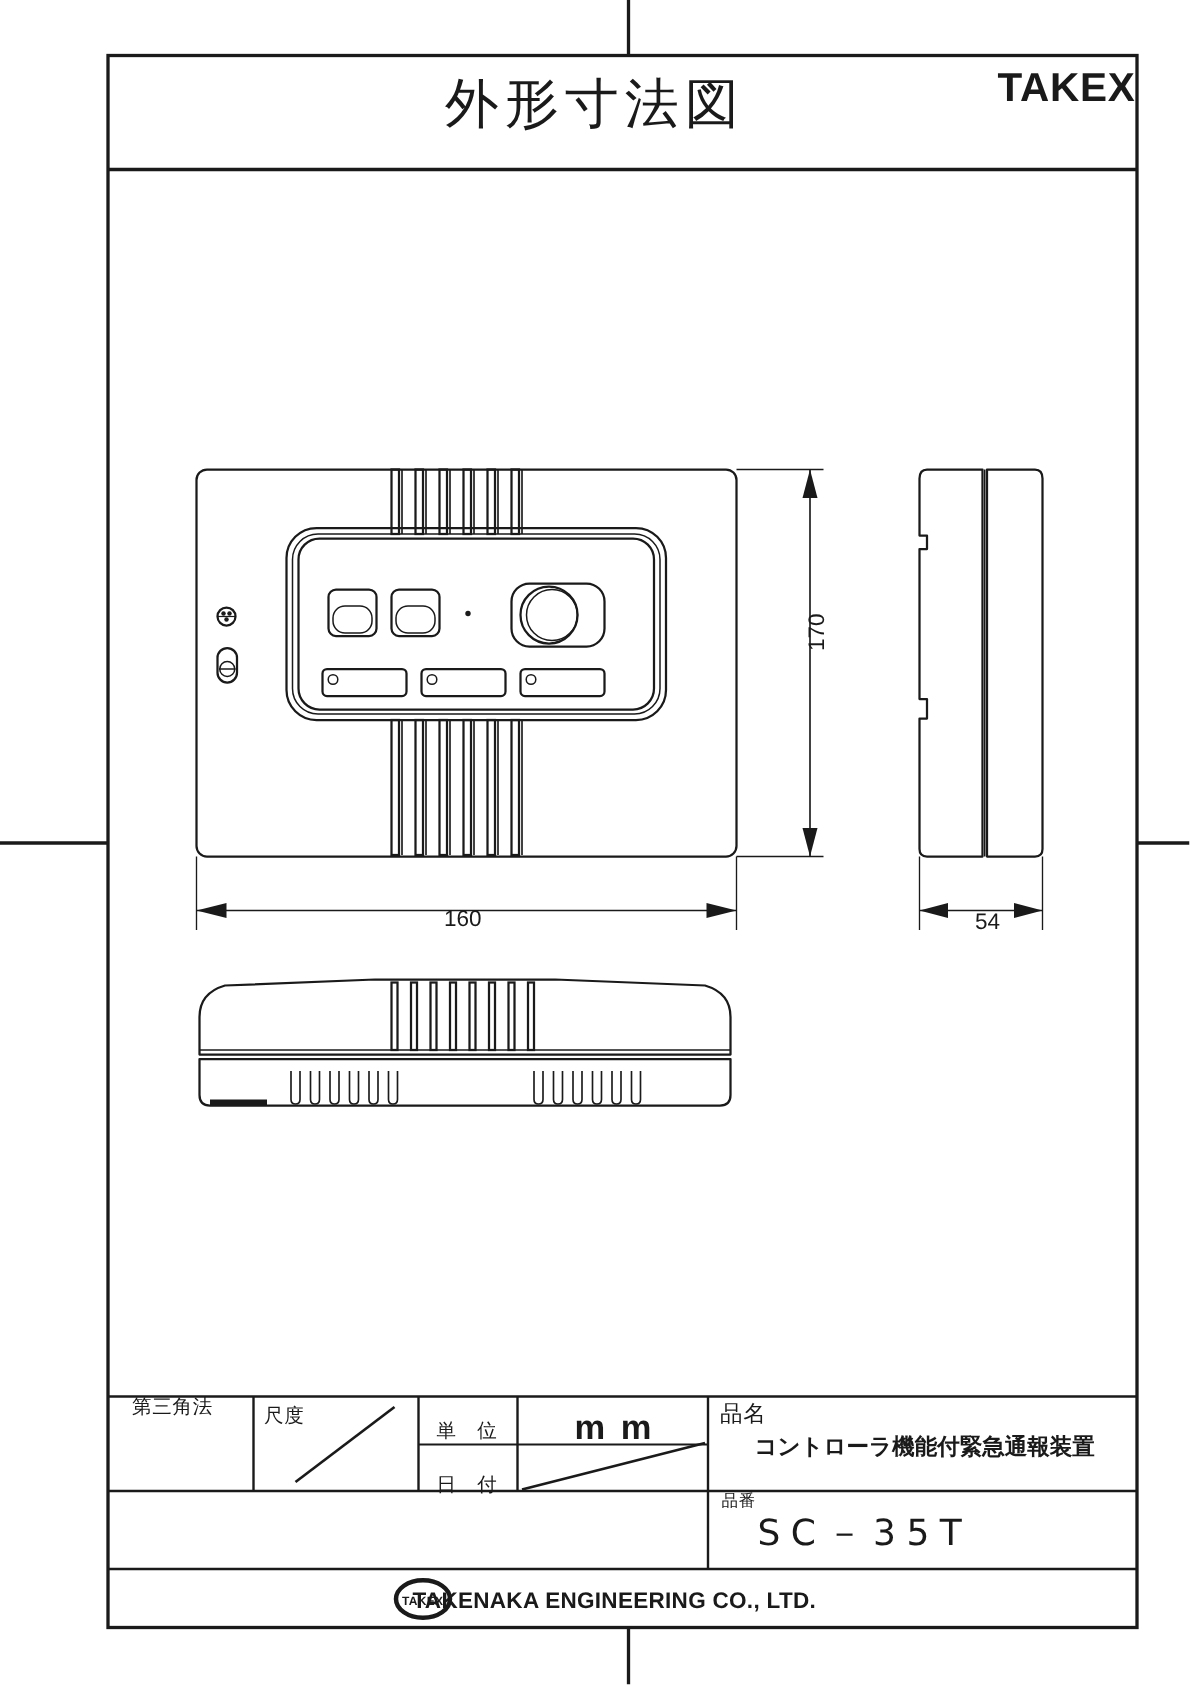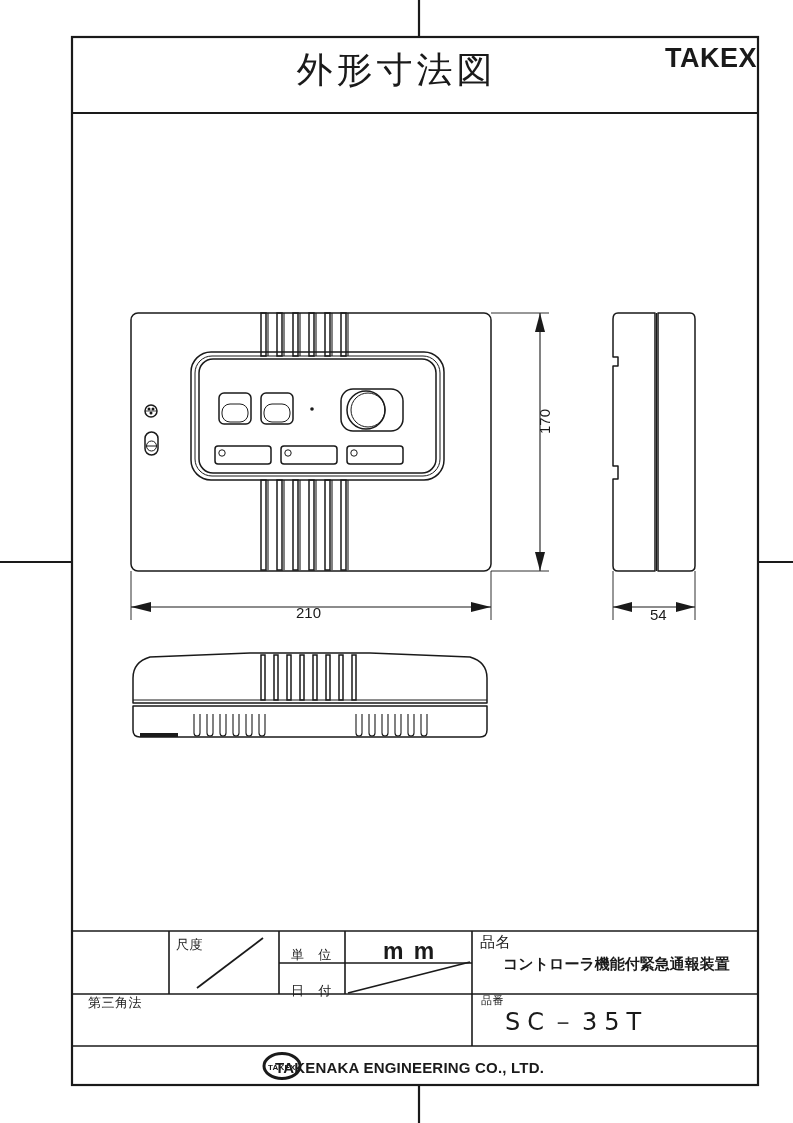--- a/index.html
+++ b/index.html
@@ -74,21 +74,21 @@
     font-size: 15px;
     font-family: "Liberation Sans", sans-serif;
   }
   #dim-depth-label {
     left: 650px; top: 607px;
     font-size: 15px;
     font-family: "Liberation Sans", sans-serif;
   }
   
   .tb { font-family: "DejaVu Sans", sans-serif; }
-  #tb-projection { left: 88px;  top: 996px;  font-size: 13px; letter-spacing: 0.5px; }
+  #tb-projection { left: 88px;  top: 932px;  font-size: 13px; letter-spacing: 0.5px; }
   #tb-scale-label { left: 176px; top: 938px;  font-size: 13px; letter-spacing: 0.5px; }
   #tb-unit-label  { left: 291px; top: 948px;  font-size: 13px; letter-spacing: 5px; }
   #tb-unit-value  { left: 383px; top: 940px;  font-size: 23px; font-weight: bold; letter-spacing: 2px; font-family:"Liberation Sans",sans-serif; }
   #tb-date-label  { left: 291px; top: 984px;  font-size: 13px; letter-spacing: 5px; text-align: right; }
   #tb-name-label  { left: 480px; top: 935px;  font-size: 15px; letter-spacing: 0.5px; }
   #tb-name-value  { left: 503px; top: 957px;  font-size: 15px; letter-spacing: 0px; font-weight: bold; }
   #tb-model-label { left: 481px; top: 995px;  font-size: 11px; letter-spacing: 0.5px; }
   #tb-model-value { left: 505px; top: 1010px; font-size: 24px; letter-spacing: 7px; }
   #footer-company {
     left: 0; right: 0; top: 1060px;
@@ -334,21 +334,21 @@
       </g>
     </g>
   </svg>
 
   <div class="txt" id="drawing-title">外形寸法図</div>
 
   <div class="txt" id="brand-logo">TAKEX</div>
 
   <div class="txt" id="dim-height-label">170</div>
 
-  <div class="txt" id="dim-width-label">210</div>
+  <div class="txt" id="dim-width-label">160</div>
 
   <div class="txt" id="dim-depth-label">54</div>
 
   <div class="txt tb" id="tb-projection">第三角法</div>
 
   <div class="txt tb" id="tb-scale-label">尺度</div>
 
   <div class="txt tb" id="tb-unit-label">単  位</div>
 
   <div class="txt" id="tb-unit-value">m m</div>

